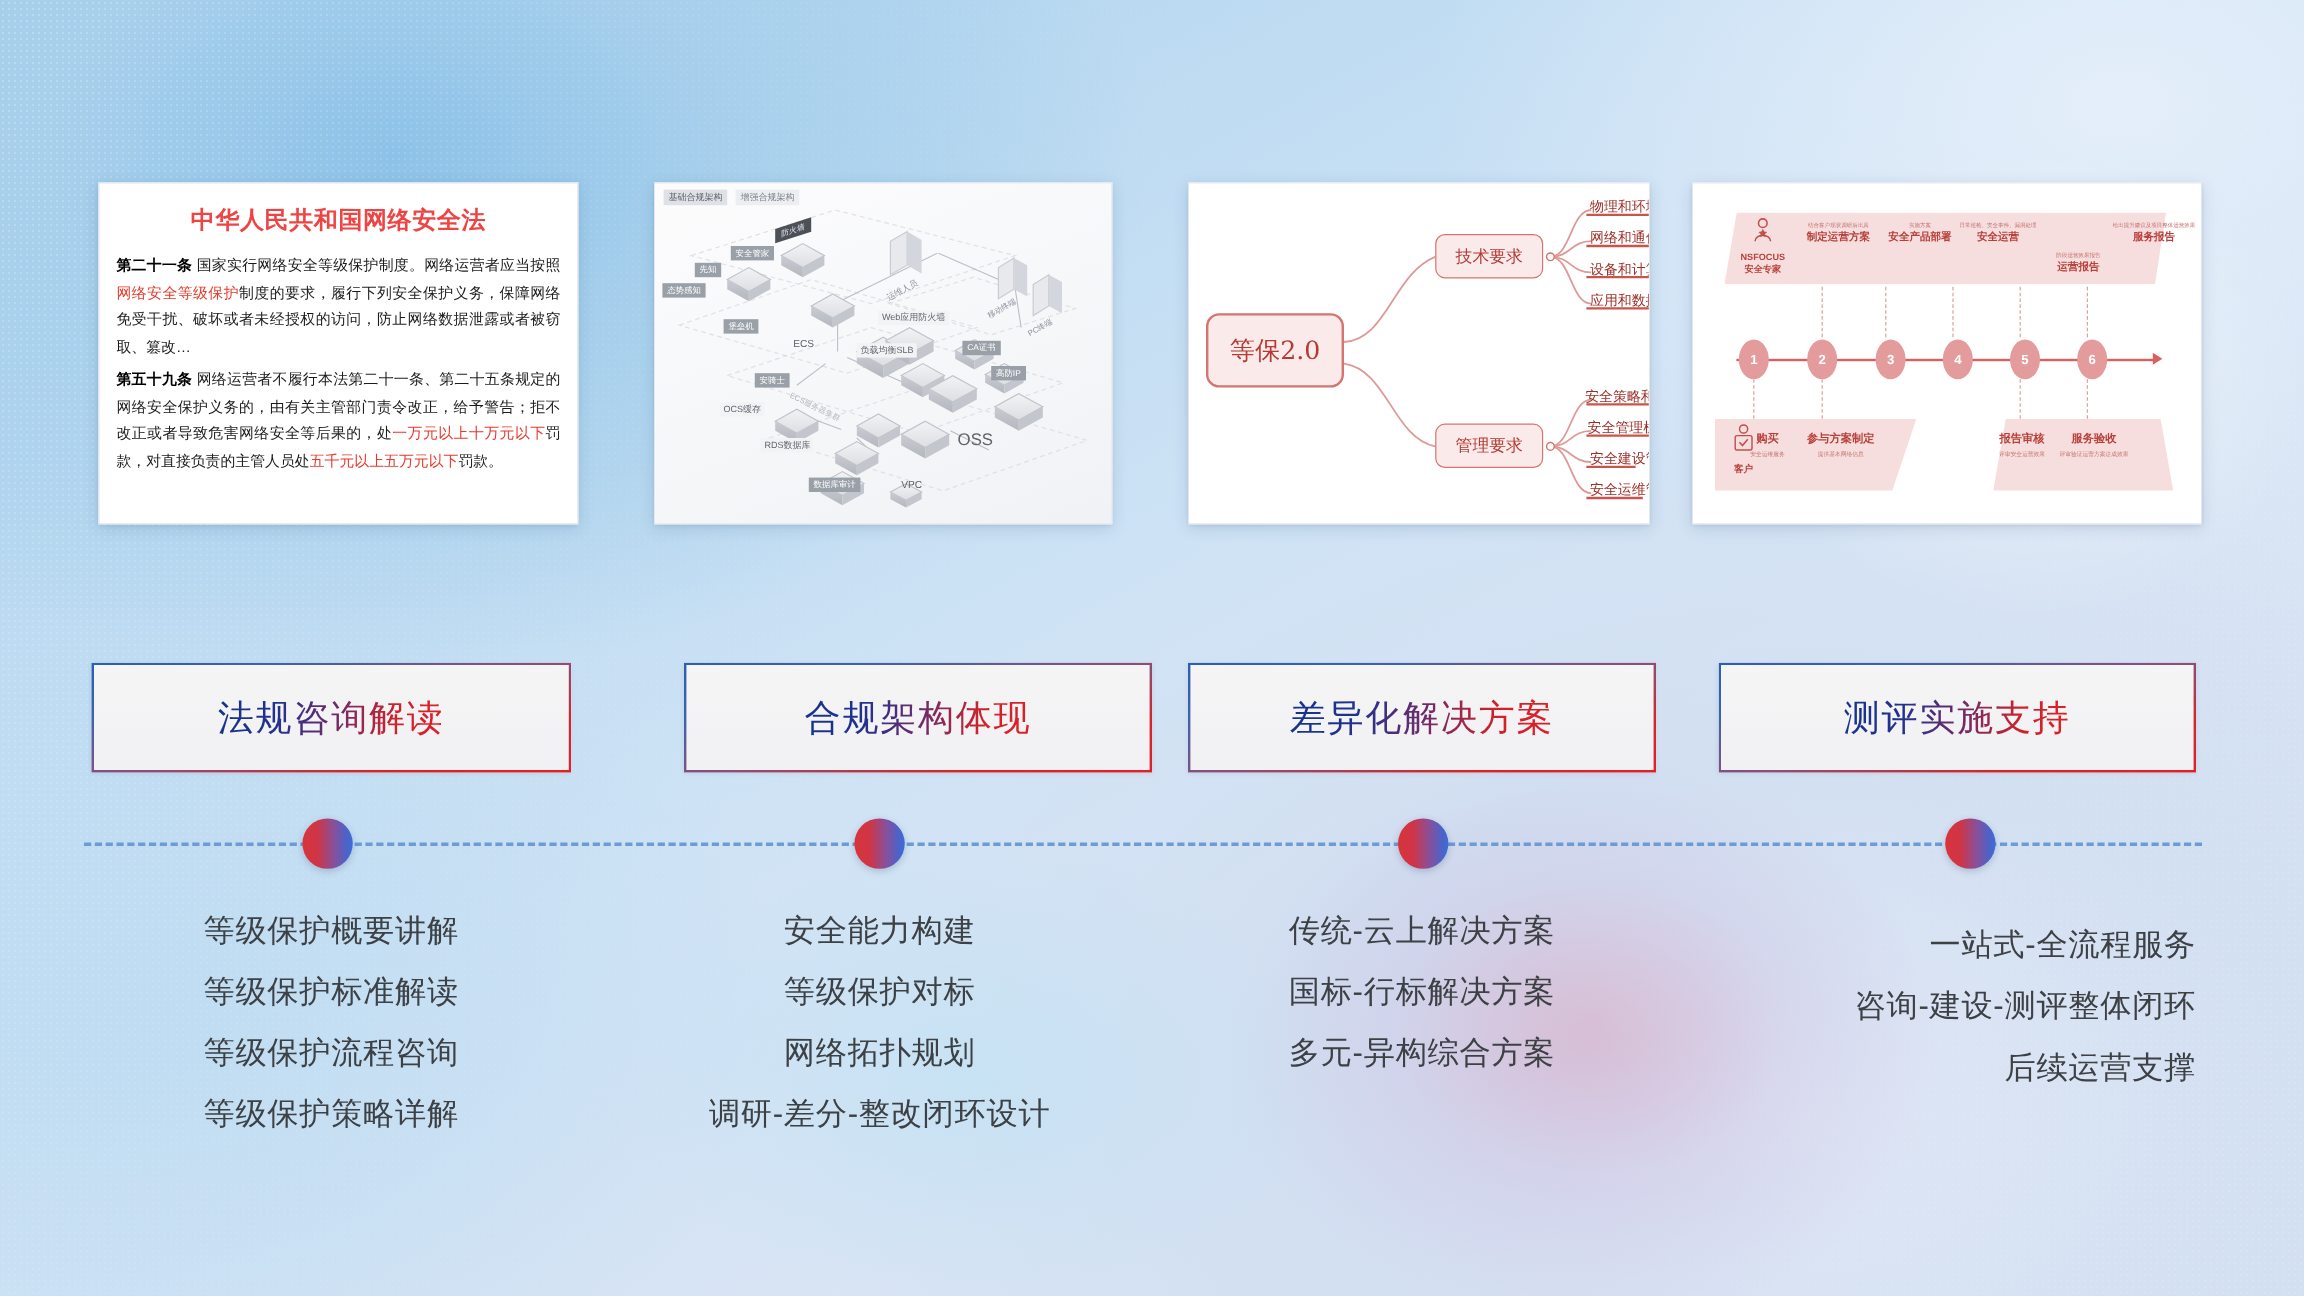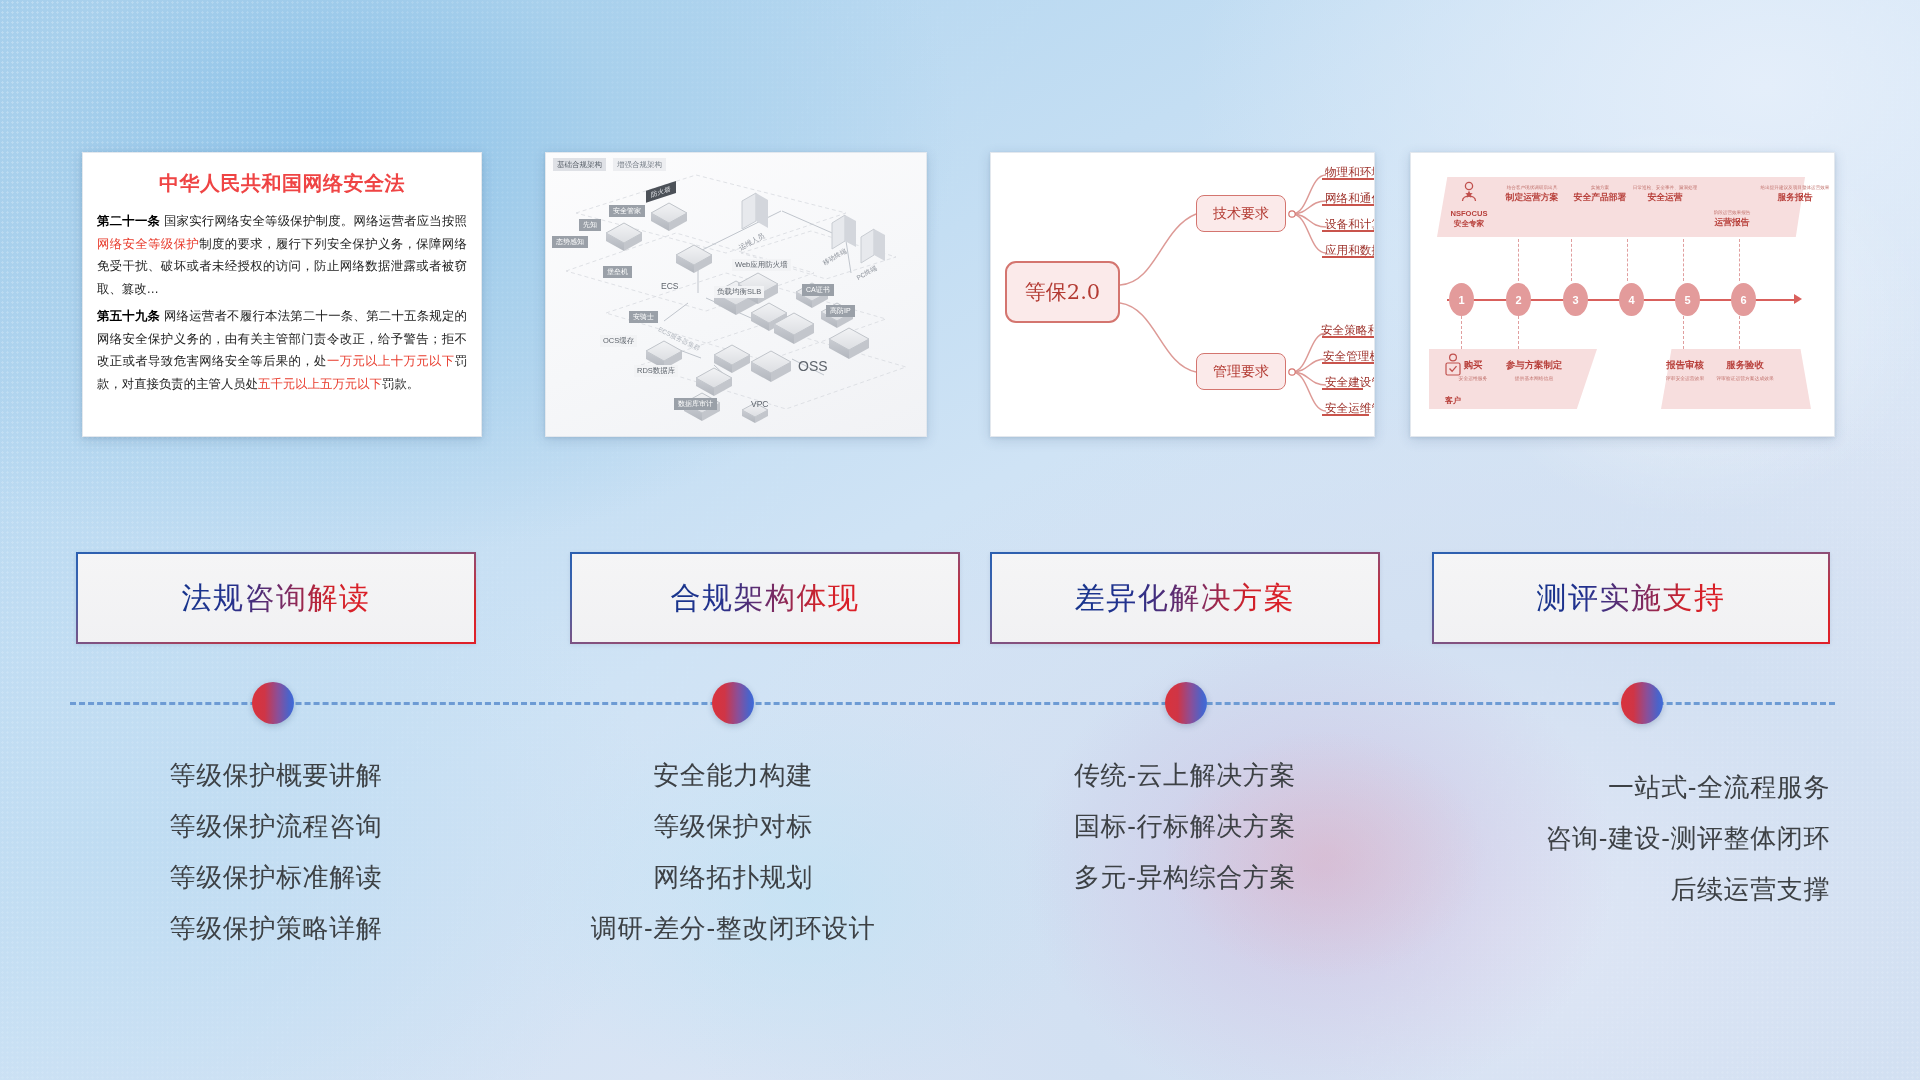--- a/index.html
+++ b/index.html
@@ -125,21 +125,21 @@
     clip-path:polygon(0% 0%, 100% 0%, 88% 100%, 0% 100%);
   }
   #nsf-band-br {
     left:250px; top:196px; width:150px; height:60px;
     clip-path:polygon(7% 0%, 93% 0%, 100% 100%, 0% 100%);
   }
   .nsf-bot-col { position:absolute; text-align:center; }
   .nsf-bot-main { font-size:9.4px; font-weight:bold; color:#b8413c; white-space:nowrap; }
   .nsf-bot-sub  { font-size:4.8px; color:#c2746f; white-space:nowrap; margin-top:3px; }
   .nsf-cust { position:absolute; left:22px; top:200px; width:40px; text-align:center; }
-  .nsf-cust-name { font-size:8px; font-weight:bold; color:#b8413c; margin-top:12px; }
+  .nsf-cust-name { font-size:8px; font-weight:bold; color:#b8413c; margin-top:1px; }
 
   
   .tbox {
     position:absolute; top:552px; height:92px;
     background:linear-gradient(180deg,#f5f5f6 0%,#f1f1f3 100%);
     display:flex; align-items:center; justify-content:center;
     box-shadow:0 1px 4px rgba(40,70,110,.10);
   }
   .tbox::before {
     content:""; position:absolute; inset:0; padding:2px;
@@ -513,22 +513,22 @@
   </div>
 
   <div id="timeline-line"></div>
   <div class="tl-dot" id="tl-dot-1"></div>
   <div class="tl-dot" id="tl-dot-2"></div>
   <div class="tl-dot" id="tl-dot-3"></div>
   <div class="tl-dot" id="tl-dot-4"></div>
 
   <div class="blist" id="blist-1">
     <div class="row">等级保护概要讲解</div>
+    <div class="row">等级保护标准解读</div>
     <div class="row">等级保护流程咨询</div>
-    <div class="row">等级保护标准解读</div>
     <div class="row">等级保护策略详解</div>
   </div>
   <div class="blist" id="blist-2">
     <div class="row">安全能力构建</div>
     <div class="row">等级保护对标</div>
     <div class="row">网络拓扑规划</div>
     <div class="row">调研-差分-整改闭环设计</div>
   </div>
   <div class="blist" id="blist-3">
     <div class="row">传统-云上解决方案</div>

